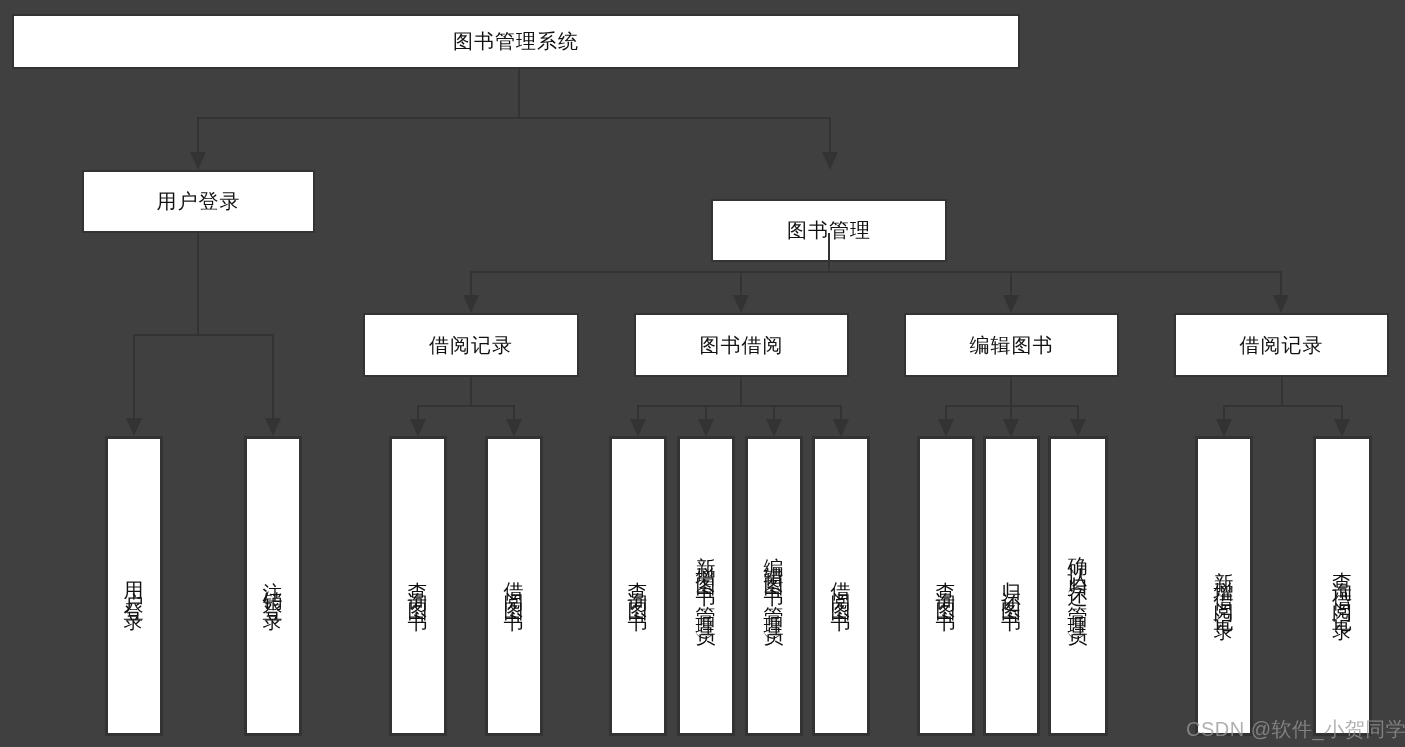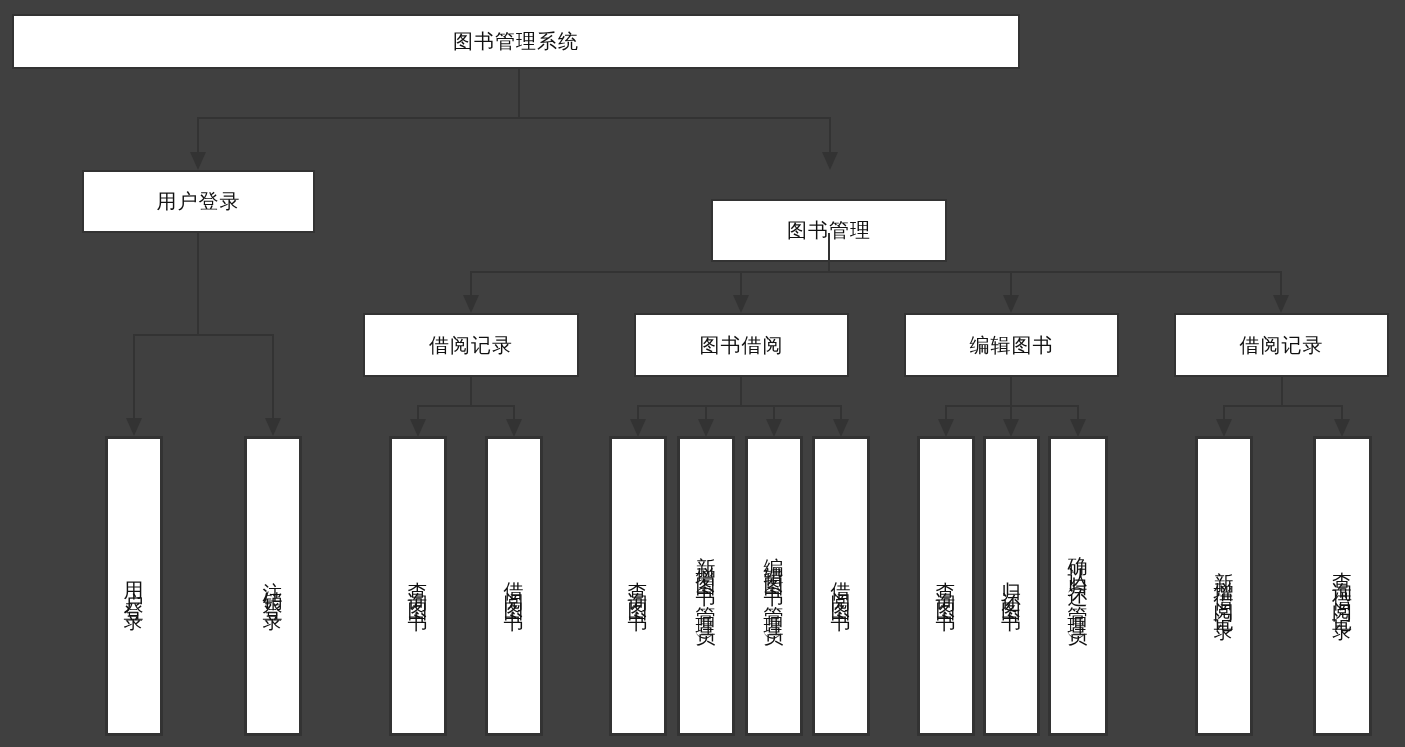--- a/index.html
+++ b/index.html
@@ -190,14 +190,15 @@
     <span>确认归还（管理员）</span>
   </div>
 
   <div class="leaf" style="left:1195px; top:436px; width:58px; height:300px;">
     <span>新增借阅记录</span>
   </div>
   <div class="leaf" style="left:1313px; top:436px; width:59px; height:300px;">
     <span>查询借阅记录</span>
   </div>
 
+  <div class="watermark">CSDN @软件_小贺同学</div>
 
 </div>
 
 </body></html>

